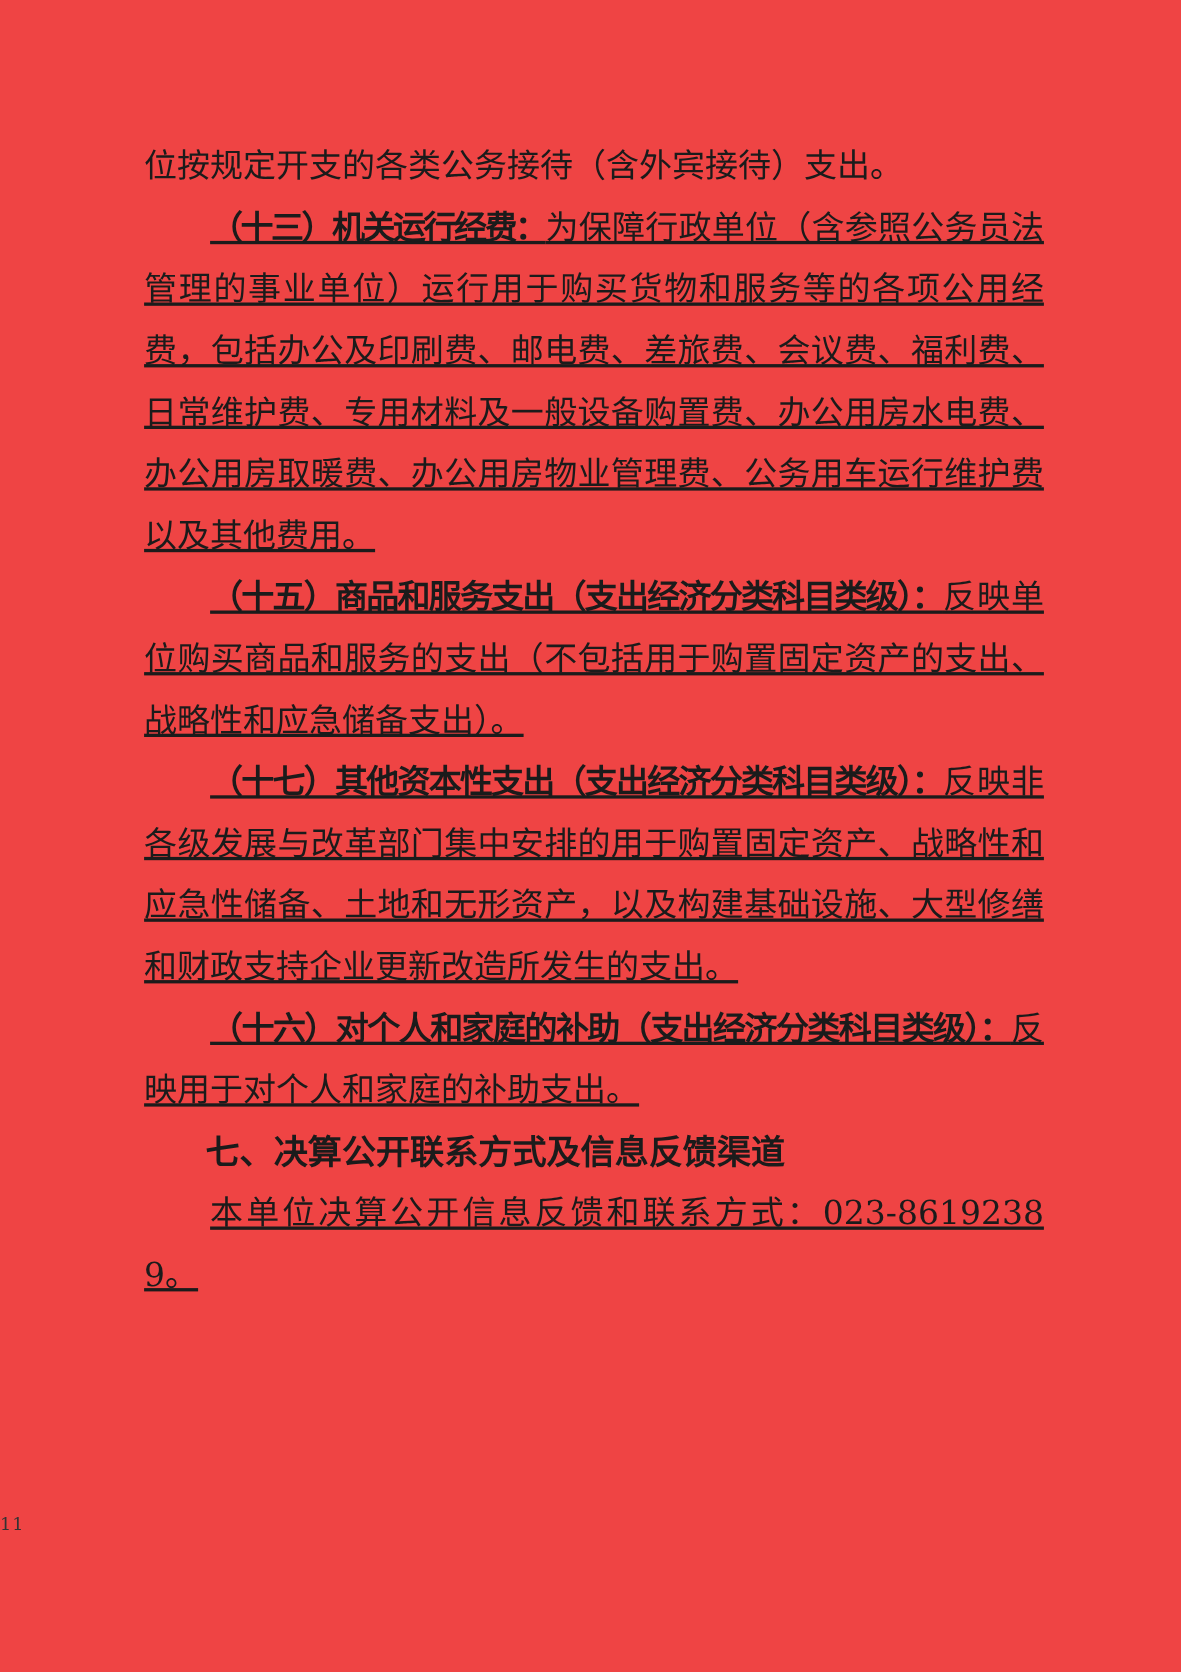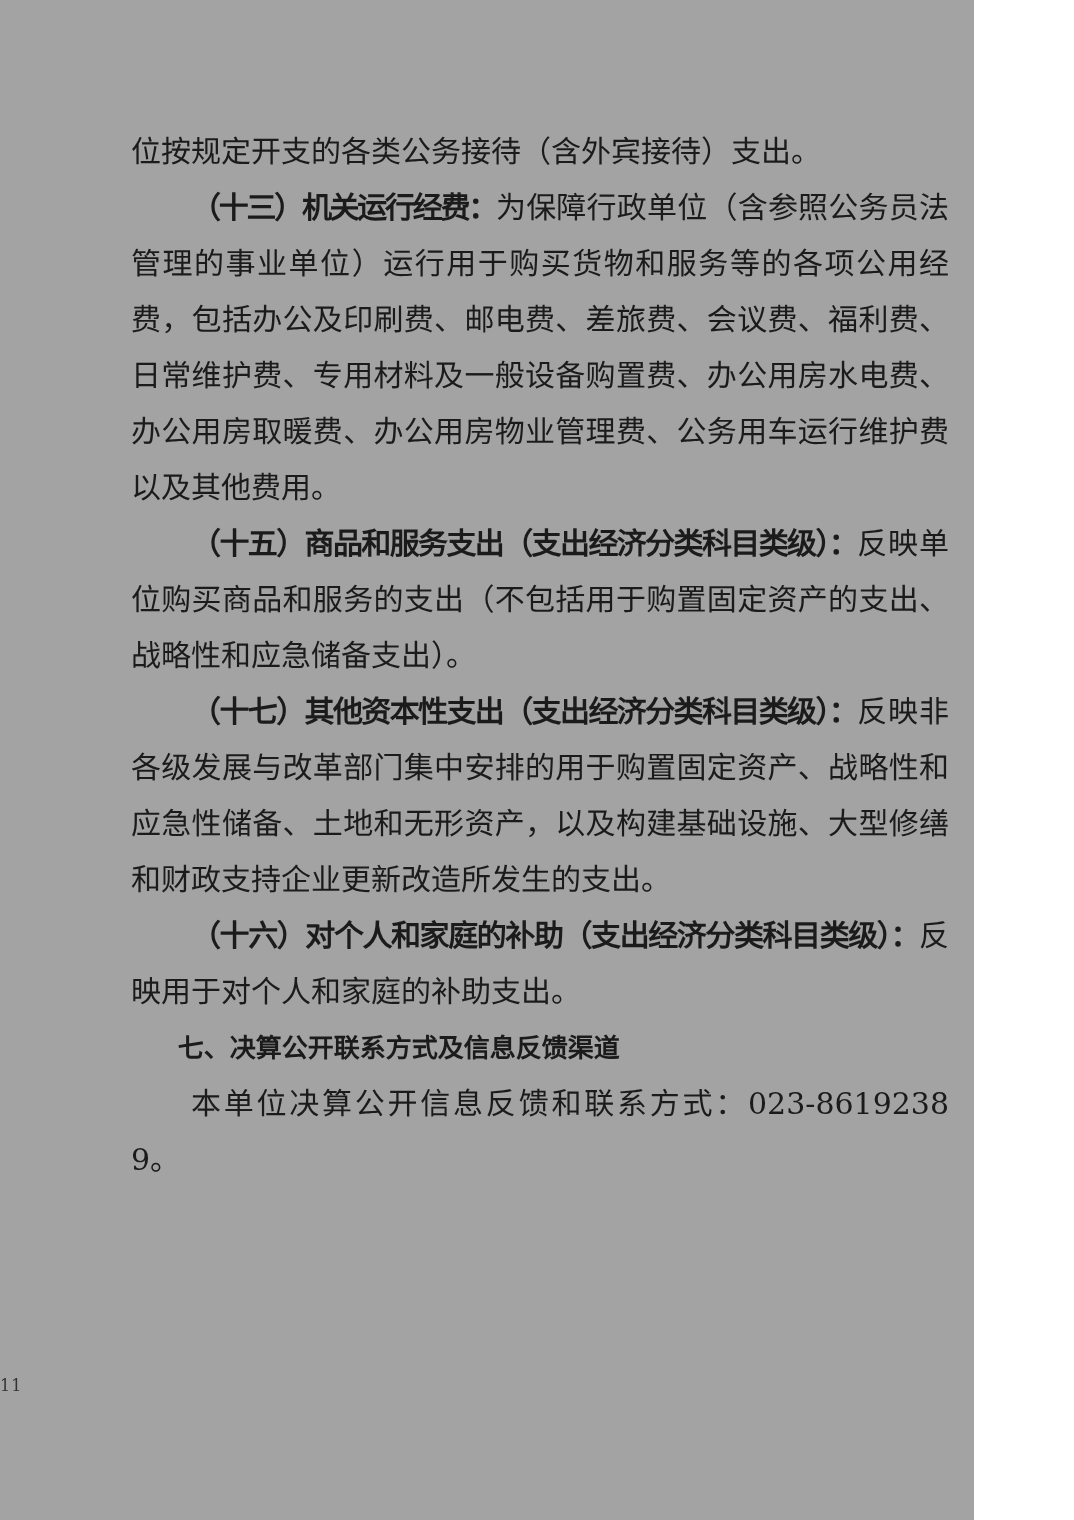--- a/index.html
+++ b/index.html
@@ -2,23 +2,23 @@
 <html lang="zh-CN"><head>
 <meta charset="utf-8">
 <style>
   html, body {
     margin: 0;
     padding: 0;
     background: #ffffff;
   }
   .page {
     position: relative;
-    width: 974px;
+    width: 1074px;
     height: 1520px;
-    background: #a3a3a3;
+    background: #ef4444;
     color: #1b1b1b;
     overflow: hidden;
   }
   .content {
     position: absolute;
     left: 131px;
     top: 124px;
     width: 818px;
     font-family: "DejaVu Serif", "Liberation Serif", serif;
     font-size: 30px;
@@ -26,32 +26,33 @@
     text-align: justify;
     text-align-last: left;
     word-break: break-all;
   }
   p.para {
     margin: 0;
     padding: 0;
   }
   .indent {
     text-indent: 2em;
+    text-decoration: underline;
   }
   b.lead {
     font-weight: 700;
     
     letter-spacing: -2.5px;
   }
   h2.section-heading {
     margin: 0;
     padding: 0;
     font-family: "DejaVu Sans", "Liberation Sans", sans-serif;
     font-weight: 700;
-    font-size: 26px;
+    font-size: 31px;
     line-height: 56px;
     text-indent: 1.8em;
     text-align: center;
   }
   .page-number {
     position: absolute;
     top: 1376px;
     left: 0;
     width: 100%;
     text-align: left;

